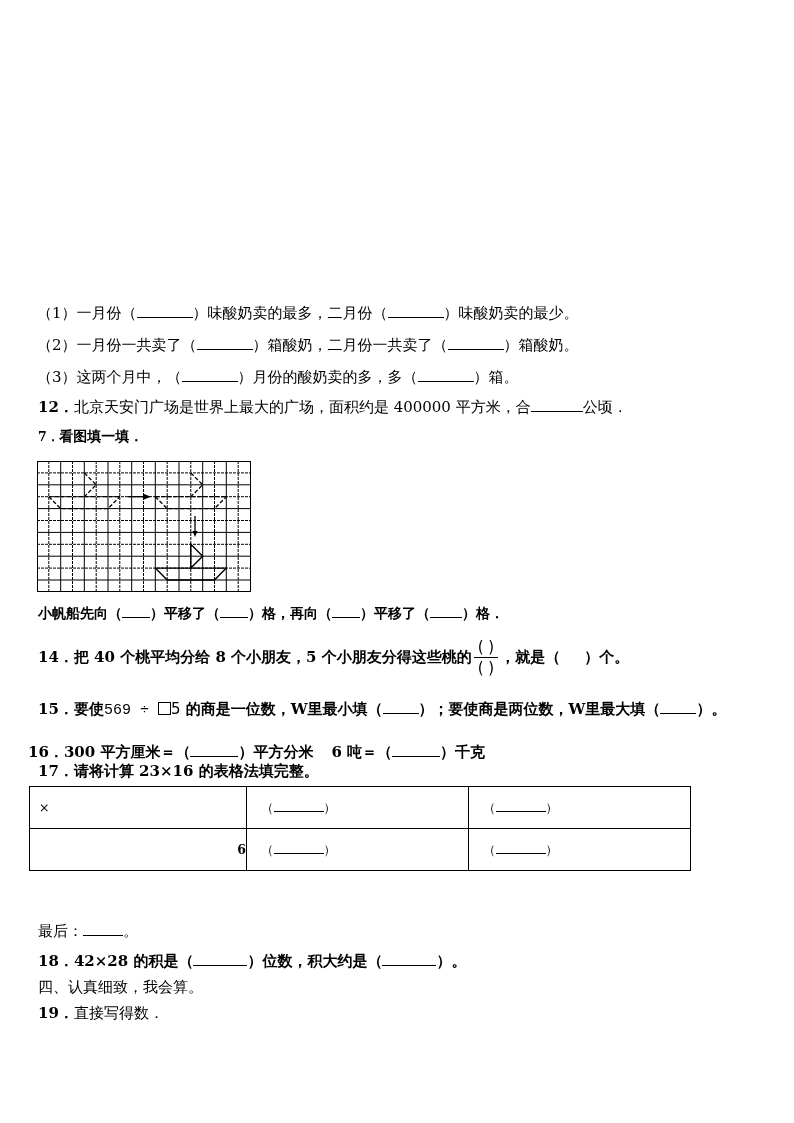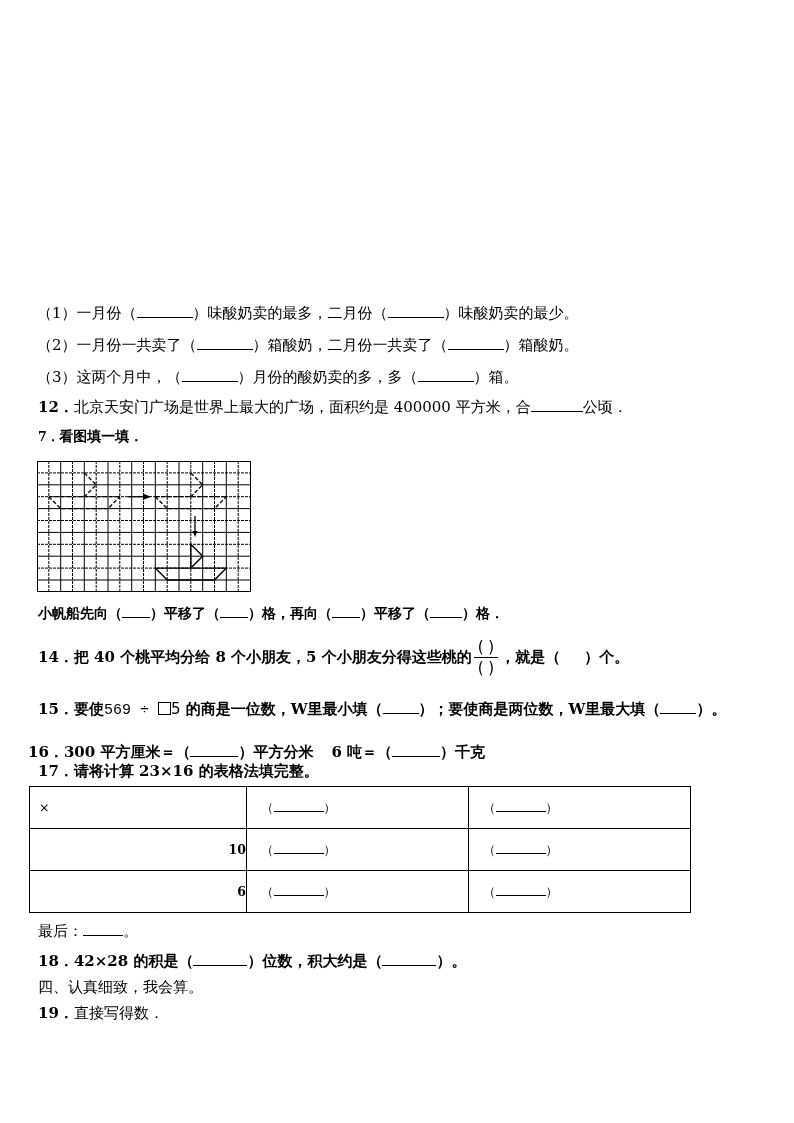--- a/index.html
+++ b/index.html
@@ -142,25 +142,20 @@
 </div>
 
 <table class="t2">
   <tbody>
       <tr>
     <td class="c0">×</td>
     <td class="c1"><span class="paren">（</span><span class="blank" style="width:50px;"></span><span class="paren">）</span></td>
     <td class="c2"><span class="paren">（</span><span class="blank" style="width:50px;"></span><span class="paren">）</span></td>
   </tr>
   <tr>
-    <td class="c0 b">10</td>
-    <td class="c1"><span class="paren">（</span><span class="blank" style="width:50px;"></span><span class="paren">）</span></td>
-    <td class="c2"><span class="paren">（</span><span class="blank" style="width:50px;"></span><span class="paren">）</span></td>
-  </tr>
-  <tr>
     <td class="c0 b">6</td>
     <td class="c1"><span class="paren">（</span><span class="blank" style="width:50px;"></span><span class="paren">）</span></td>
     <td class="c2"><span class="paren">（</span><span class="blank" style="width:50px;"></span><span class="paren">）</span></td>
   </tr>
 </tbody>
   </table>
 
 <div class="line" style="top:922px;left:38px;">
   <span>最后：</span><span class="blank" style="width:40px;"></span><span>。</span>
 </div>

